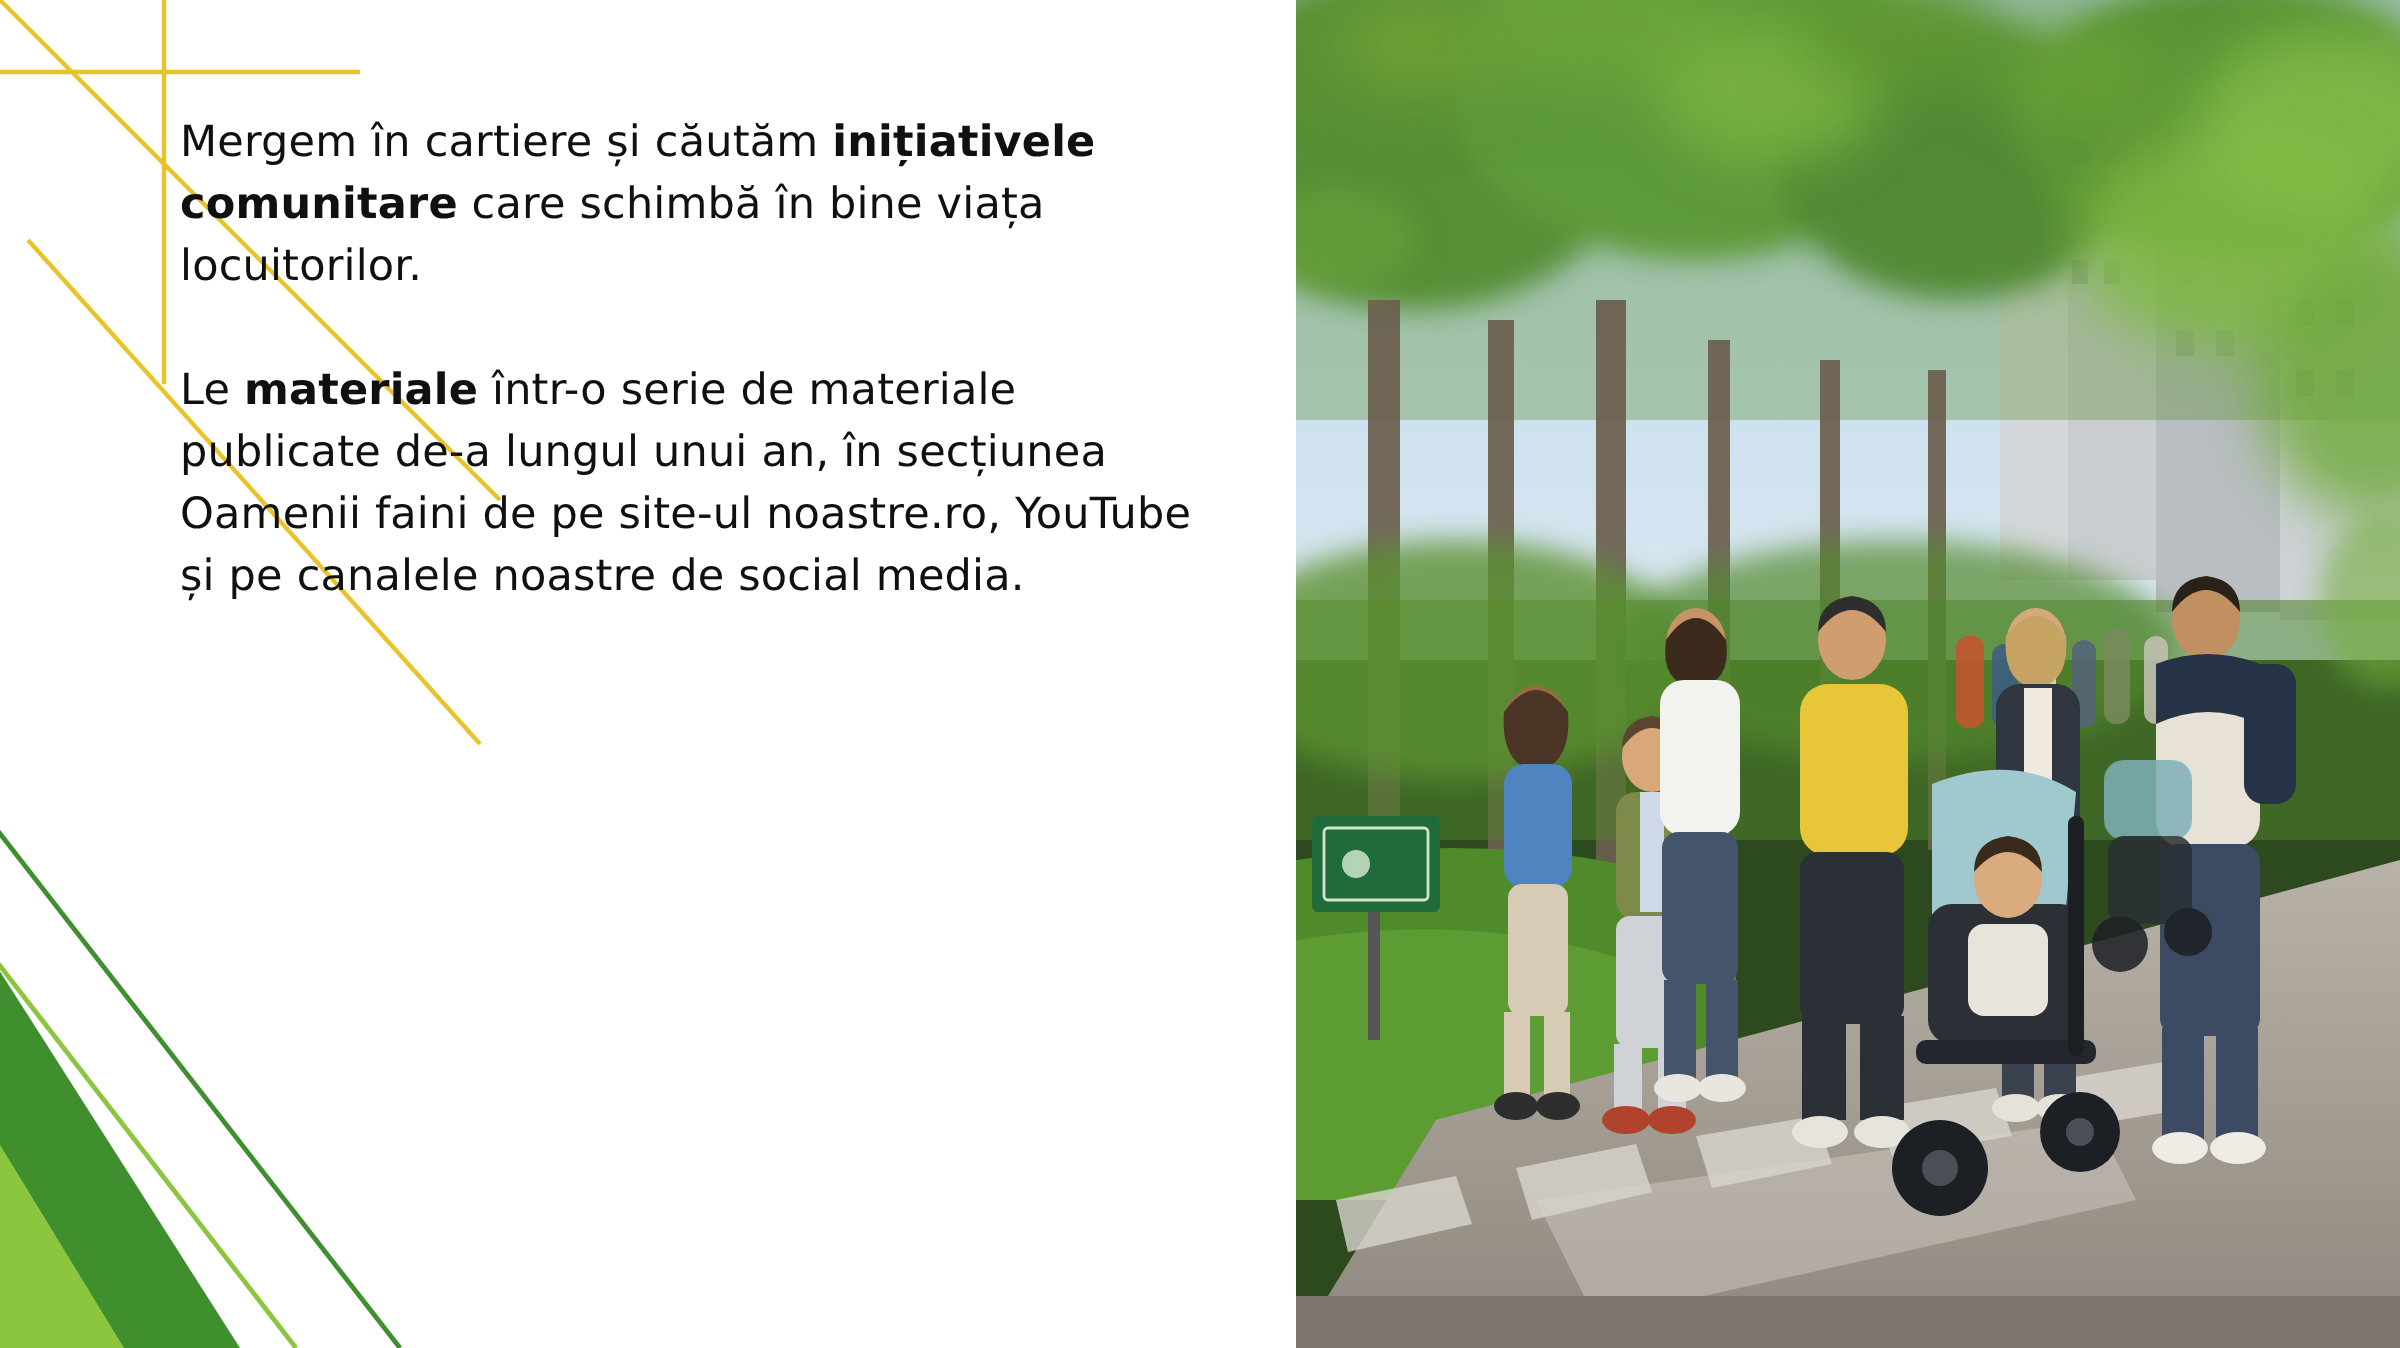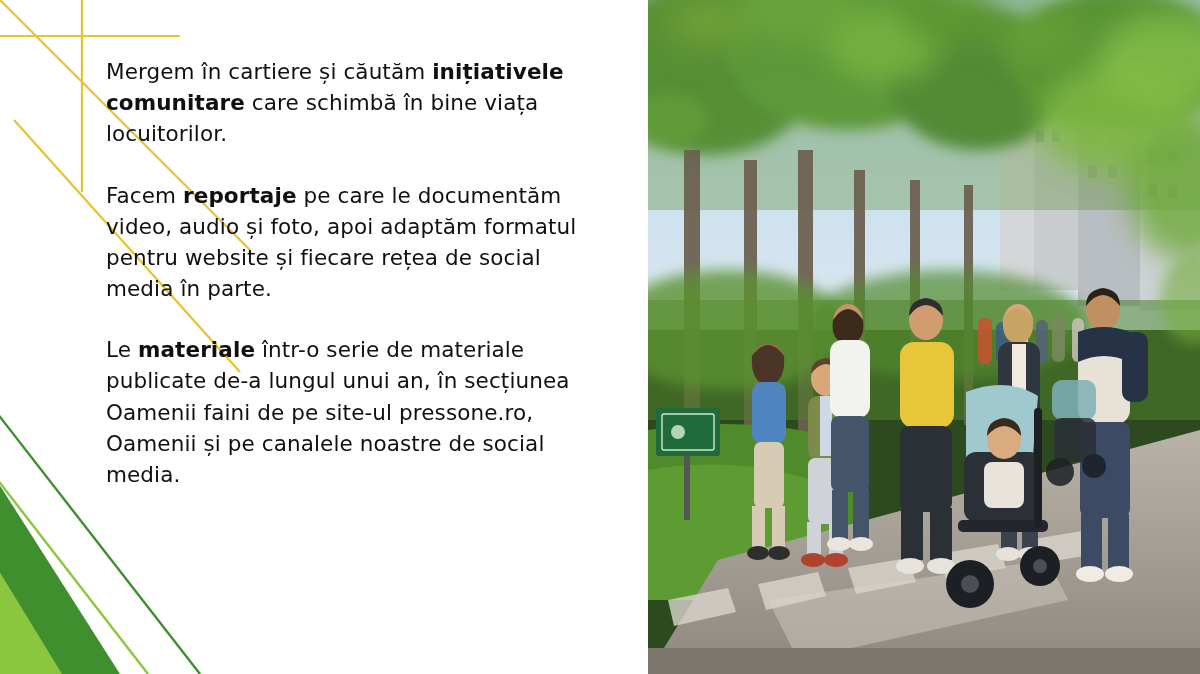--- a/index.html
+++ b/index.html
@@ -35,21 +35,21 @@
   .text-col {
     position: absolute;
     left: 90px;
     top: 56px;
     width: 510px;
   }
   .para {
     font-size: 21.5px;
     line-height: 1.45;
     color: #101010;
-    margin: 0 0 30px 16px;
+    margin: 0 0 30px 0;
     letter-spacing: 0.1px;
   }
   .para:last-child { margin-bottom: 0; }
   .para b { font-weight: bold; }
 
   
   .photo {
     position: absolute;
     left: 648px;
     top: 0;
@@ -75,22 +75,21 @@
 
       <path d="M -10 674 L -10 470 L 120 674 Z" fill="#3f8f2e"></path>
       <path d="M -10 674 L -10 556 L 62 674 Z" fill="#8cc63f"></path>
       <line x1="-10" y1="404" x2="200" y2="674" stroke="#3f8f2e" stroke-width="2.4"></line>
       <line x1="-10" y1="470" x2="148" y2="674" stroke="#8cc63f" stroke-width="2.4"></line>
     </svg>
   </div>
 
   <div class="text-col">
     <p class="para"><span>Mergem în cartiere și căutăm </span><b>inițiativele comunitare</b><span> care schimbă în bine viața locuitorilor.</span></p>
-    <p class="para"><span>Facem </span><b>reportaje</b><span> pe care le documentăm video, audio și foto, apoi adaptăm formatul pentru website și fiecare rețea de social media în parte.</span></p>
-    <p class="para"><span>Le </span><b>materiale</b><span> într-o serie de materiale publicate de-a lungul unui an, în secțiunea Oamenii faini de pe site-ul pressone.ro, Oamenii și pe canalele noastre de social media.</span></p>
+    <p class="para"><span>Le </span><b>materiale</b><span> într-o serie de materiale publicate de-a lungul unui an, în secțiunea Oamenii faini de pe site-ul noastre.ro, YouTube și pe canalele noastre de social media.</span></p>
   </div>
 
   <div class="photo">
     <svg width="552" height="674" viewBox="0 0 552 674" xmlns="http://www.w3.org/2000/svg">
       <defs>
         <linearGradient id="sky" x1="0" y1="0" x2="0" y2="1">
           <stop offset="0%" stop-color="#b8d3e8"></stop>
           <stop offset="100%" stop-color="#dbe9f2"></stop>
         </linearGradient>
         <linearGradient id="path" x1="0" y1="0" x2="0" y2="1">

